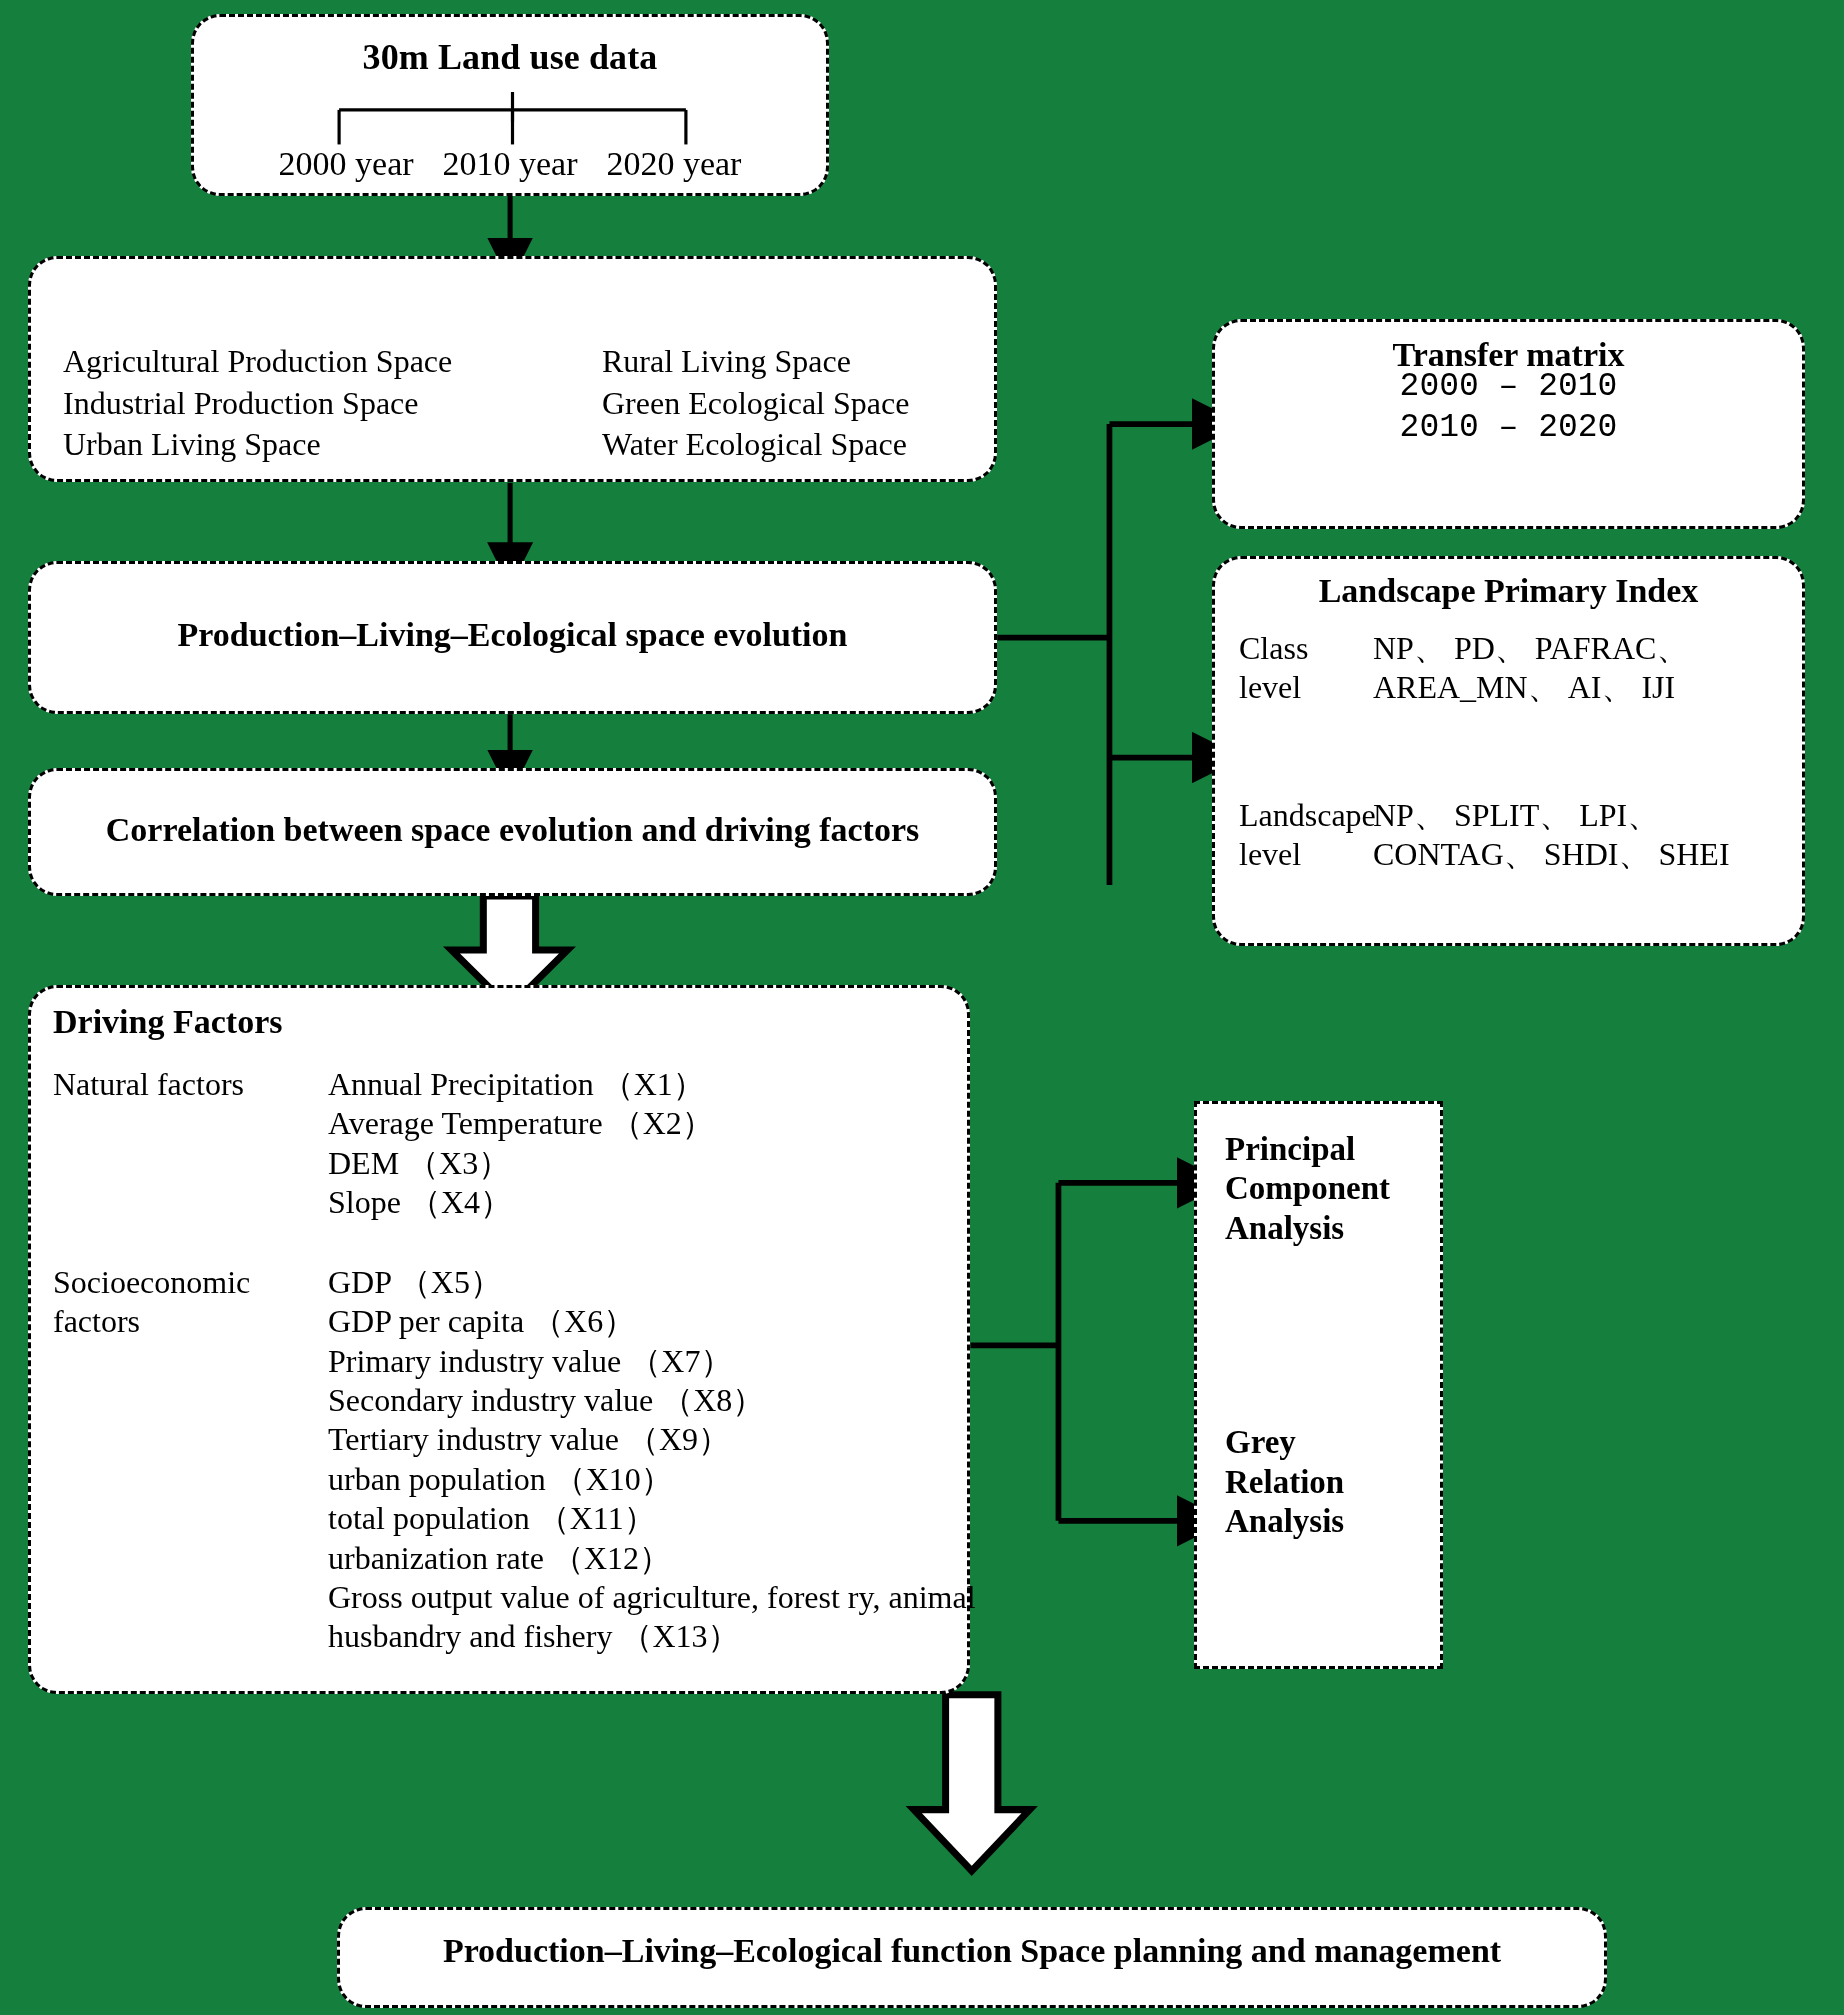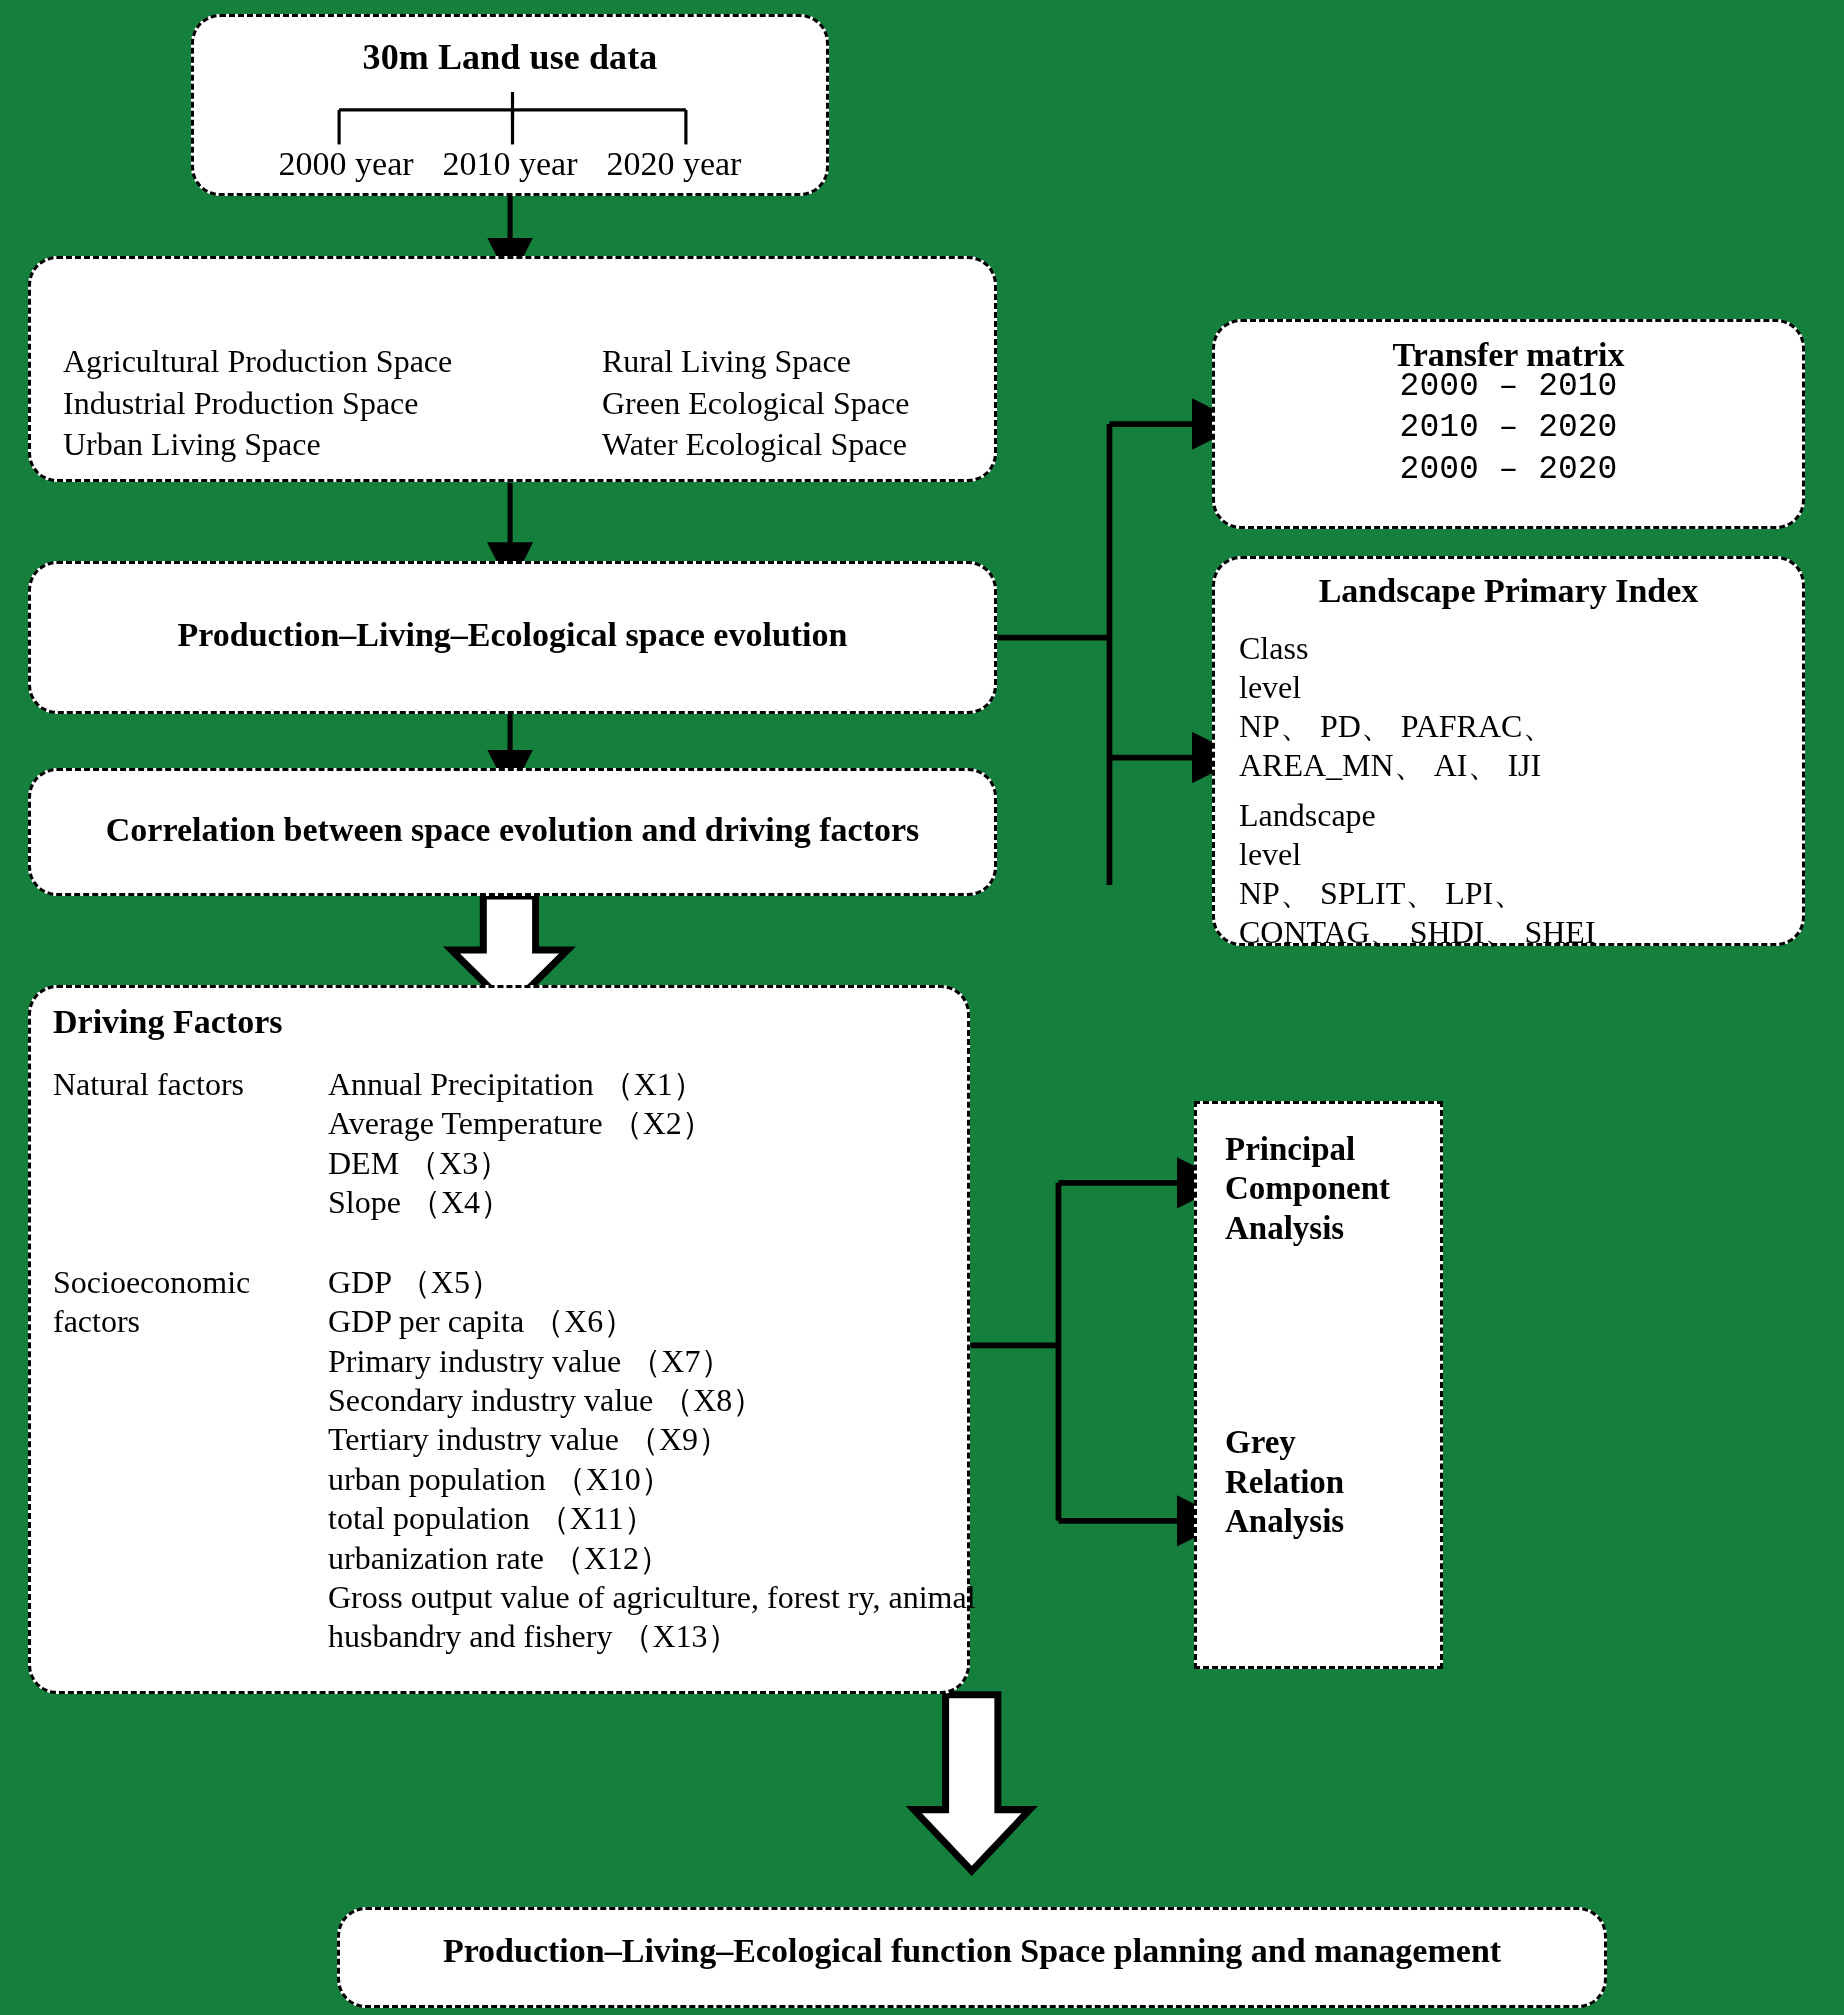--- a/index.html
+++ b/index.html
@@ -79,21 +79,21 @@
     font-family: Liberation Mono, monospace;
   }
   #transfer-rows .tr { font-size: 33px; line-height: 1.25; }
 
   
   #box-lpi { left: 1212px; top: 556px; width: 593px; height: 390px; }
   #lpi-title {
     position: absolute; left: 0; right: 0; top: 12.8px;
     font-size: 34px; font-weight: bold; text-align: center;
   }
-  .lpi-row { position: absolute; display: flex; flex-direction: column; }
+  .lpi-row { position: absolute; display: flex; }
   .lpi-row .lbl { width: 134px; font-size: 32px; line-height: 1.22; }
   .lpi-row .vals { font-size: 32px; line-height: 1.22; width: 383px; }
   #lpi-row-class { left: 24px; top: 70px; }
   #lpi-row-land { left: 24px; top: 237px; }
 
   
   #box-driving { left: 28px; top: 985px; width: 942px; height: 709px; }
   #driving-title {
     position: absolute; left: 22px; top: 15.3px;
     font-size: 34px; font-weight: bold;
@@ -196,21 +196,20 @@
 
   <div class="box rounded" id="box-correlation">
     <div id="correlation-label">Correlation between space evolution and driving factors</div>
   </div>
 
   <div class="box rounded" id="box-transfer">
     <div id="transfer-title">Transfer matrix</div>
     <div id="transfer-rows">
       <div class="tr">2000 – 2010</div>
       <div class="tr">2010 – 2020</div>
-      <div class="tr">2000 – 2020</div>
     </div>
   </div>
 
   <div class="box rounded" id="box-lpi">
     <div id="lpi-title">Landscape Primary Index</div>
 
     <div class="lpi-row" id="lpi-row-class">
       <div class="lbl">
         <div>Class level</div>
       </div>

